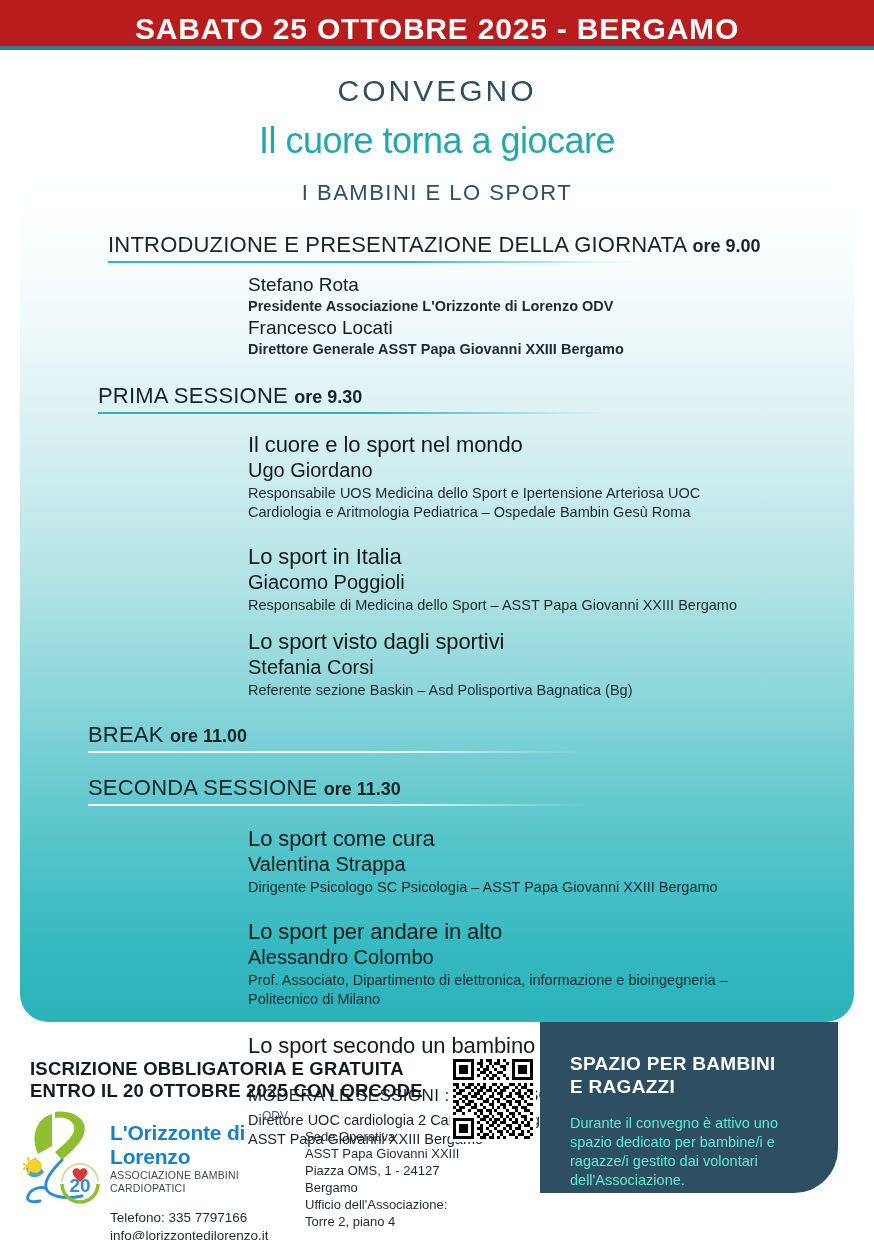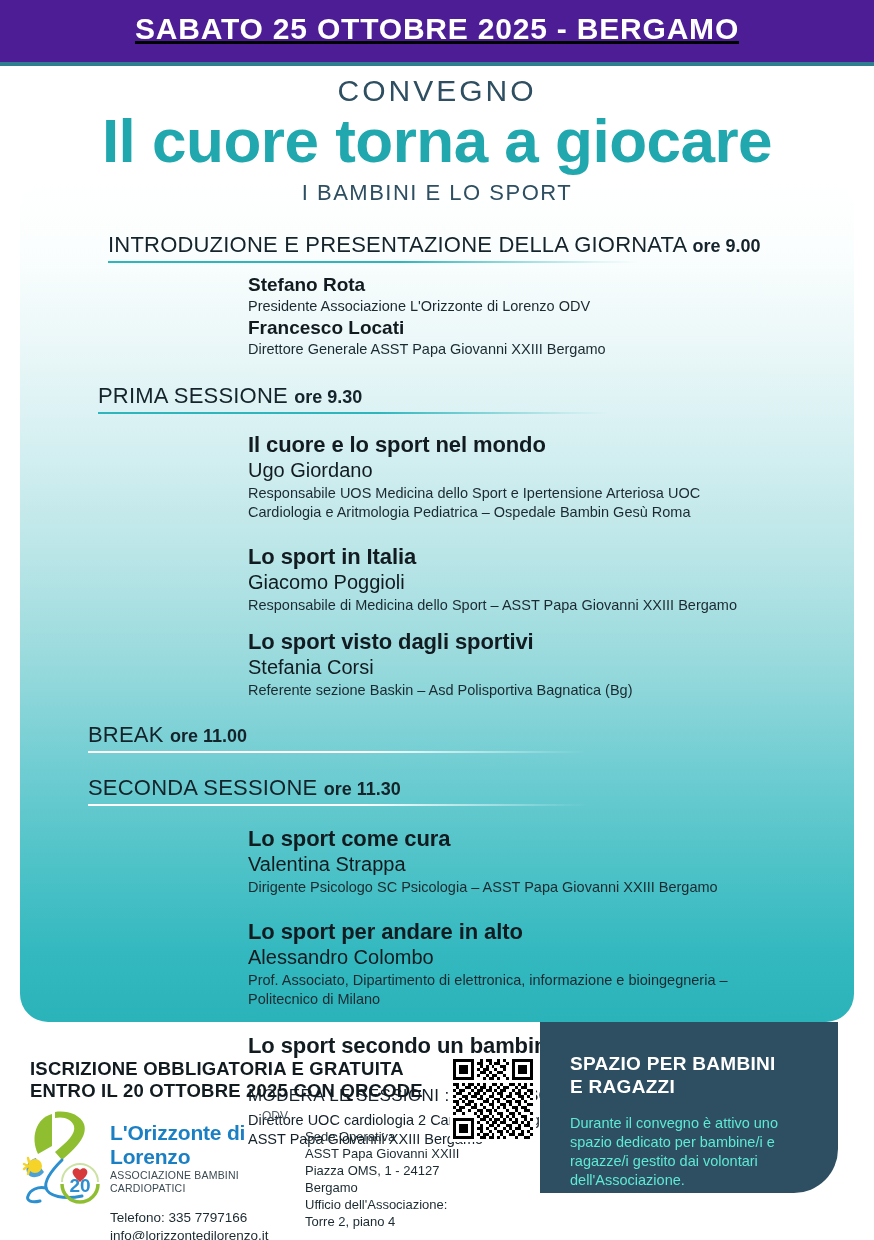--- a/index.html
+++ b/index.html
@@ -7,25 +7,24 @@
     width:874px;height:1240px;
     background:#ffffff;
     font-family:"Liberation Sans", sans-serif;
     overflow:hidden;
     position:relative;
     -webkit-font-smoothing:antialiased;
   }
 
   
   .banner{
-    position:absolute;left:0;top:0;width:874px;height:66px;
-    background:#4c1d95;
+    position:absolute;left:0;top:0;width:874px;height:50px;
+    background:#b91c1c;
     border-bottom:4px solid #2e7e90;
     box-sizing:border-box;
-    text-decoration:underline;
   }
   .banner-text{
     color:#ffffff;
     font-size:30px;
     font-weight:bold;
     letter-spacing:0.8px;
     text-align:center;
     line-height:58px;
     white-space:nowrap;
   }
@@ -50,21 +49,21 @@
   
   .titles{
     position:absolute;left:0;top:74px;width:874px;text-align:center;
     z-index:5;
   }
   .t-convegno{
     color:#2e4e61;font-size:30px;letter-spacing:3px;font-weight:300;
     line-height:34px;
   }
   .t-main{
-    color:#21a7ae;font-size:62px;font-weight:bold;letter-spacing:-0.5px;
+    color:#21a7ae;font-size:36px;font-weight:normal;letter-spacing:-0.5px;
     line-height:58px;margin-top:4px;
   }
   .t-sub{
     color:#2e4e61;font-size:22px;letter-spacing:1.5px;font-weight:300;
     line-height:38px;margin-top:4px;
   }
 
   
   .program{
     position:absolute;left:0;top:232px;width:874px;z-index:5;
@@ -84,37 +83,37 @@
     height:2px;margin-top:3px;
     background:linear-gradient(to right,#2fb6bd 0%,#2fb6bd 55%,rgba(47,182,189,0.12) 92%,rgba(47,182,189,0) 100%);
   }
   .indent-1{margin-left:108px;}
   .indent-2{margin-left:98px;}
   .indent-3{margin-left:88px;}
 
   .talks{margin-left:248px;}
   .talk{margin-top:14px;}
   .talk-title{
-    color:#111b20;font-size:22px;font-weight:bold;line-height:26px;
+    color:#111b20;font-size:22px;font-weight:normal;line-height:26px;
     letter-spacing:-0.1px;
   }
   .talk-name{
     color:#111b20;font-size:20px;font-weight:300;line-height:24px;
   }
   .talk-role{
     color:#1b2a31;font-size:14.5px;font-weight:300;line-height:19px;
     margin-top:2px;
   }
 
   .intro-block{margin-left:248px;margin-top:10px;}
   .intro-name{
-    color:#111b20;font-size:19px;font-weight:bold;line-height:24px;
+    color:#111b20;font-size:19px;font-weight:normal;line-height:24px;
   }
   .intro-role{
-    color:#1b2a31;font-size:14.5px;font-weight:400;line-height:19px;
+    color:#1b2a31;font-size:14.5px;font-weight:700;line-height:19px;
   }
 
   .moderator{margin-left:248px;margin-top:22px;}
   .mod-line{line-height:26px;}
   .mod-label{
     color:#14212a;font-size:17px;font-weight:300;letter-spacing:0.4px;
   }
   .mod-name{
     color:#111b20;font-size:22px;font-weight:bold;
   }

